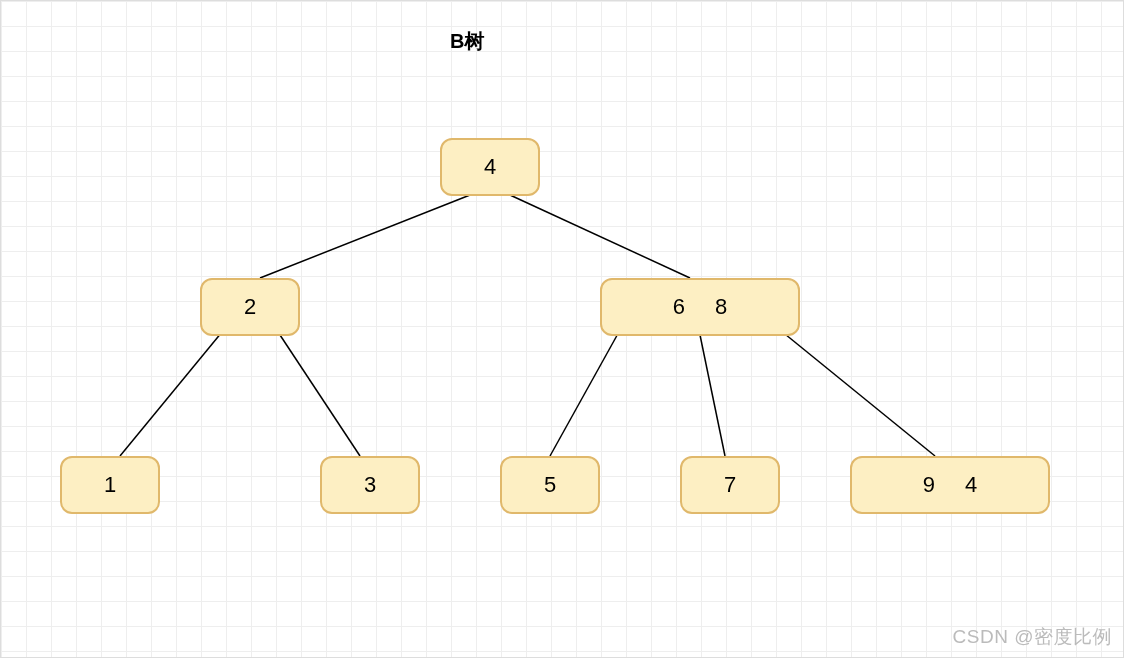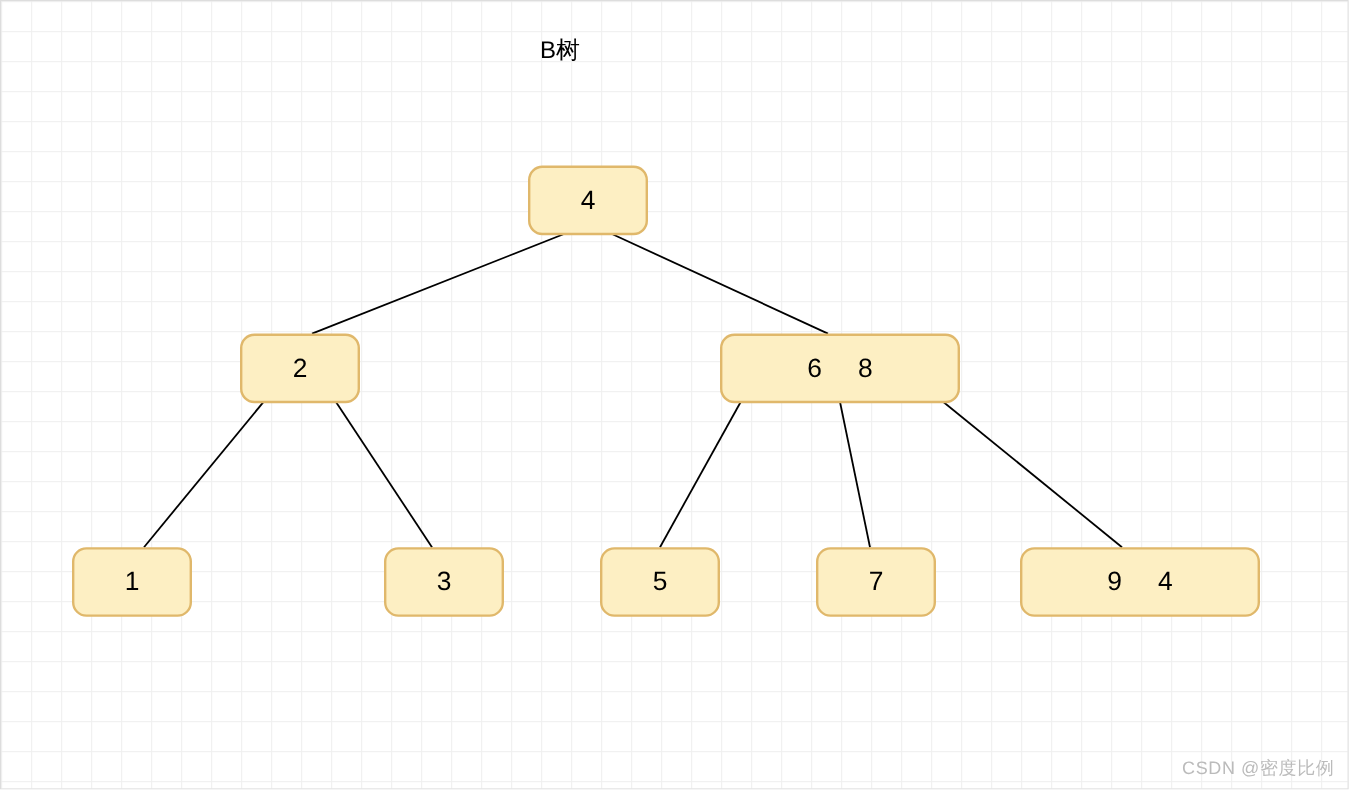--- a/index.html
+++ b/index.html
@@ -21,20 +21,21 @@
       linear-gradient(to bottom, #eee 1px, transparent 1px);
     background-size: 25px 25px;
     border: 1px solid #ddd;
   }
   .title {
     position: absolute;
     left: 450px;
     top: 28px;
     font-size: 20px;
     color: #000;
+    font-weight: bold;
   }
   .node {
     position: absolute;
     background: #fdefc3;
     border: 2px solid #e0b86b;
     border-radius: 12px;
     display: flex;
     align-items: center;
     justify-content: center;
     gap: 30px;
@@ -53,21 +54,21 @@
     pointer-events: none;
   }
   svg.edges line {
     stroke: #000;
     stroke-width: 1.5;
   }
   .watermark {
     position: absolute;
     right: 12px;
     bottom: 8px;
-    font-size: 15px;
+    font-size: 19px;
     color: #bbb;
     font-family: sans-serif;
     letter-spacing: 0.5px;
   }
 </style>
 </head>
 <body>
 
 <div class="grid-bg"></div>
 

